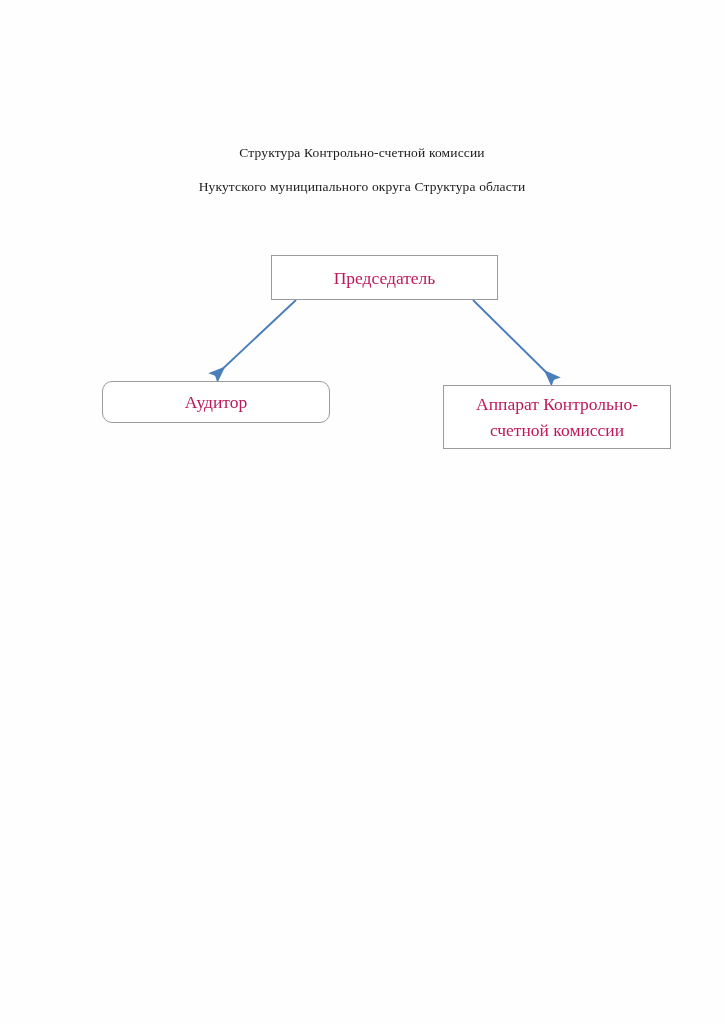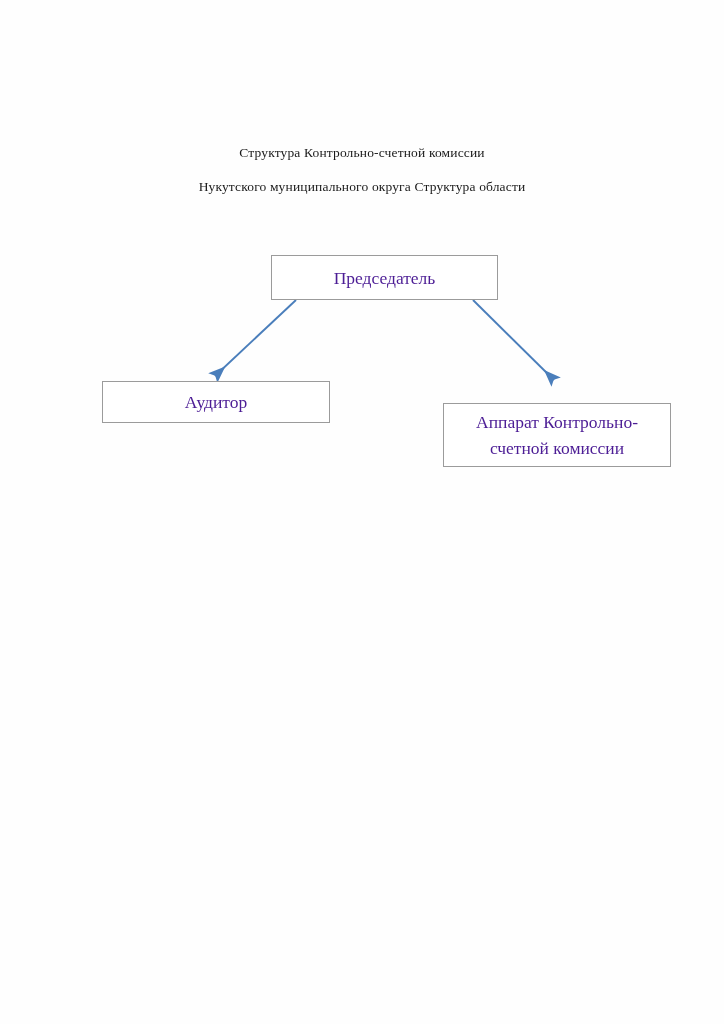--- a/index.html
+++ b/index.html
@@ -47,42 +47,42 @@
     border: 1px solid #9b9b9b;
     display: flex;
     align-items: center;
     justify-content: center;
     text-align: center;
   }
   .node-label {
     font-family: "Liberation Serif", "DejaVu Serif", serif;
     font-size: 17.5px;
     line-height: 26px;
-    color: #4c1d95;
+    color: #be185d;
     padding: 0 6px;
   }
 
   #node-chairman {
     left: 271px;
     top: 255px;
     width: 227px;
     height: 45px;
   }
   #node-auditor {
     left: 102px;
     top: 381px;
     width: 228px;
     height: 42px;
+    border-radius: 10px;
   }
   #node-apparatus {
     left: 443px;
     top: 385px;
     width: 228px;
     height: 64px;
-    margin-top: 18px;
   }
 
   
   #connectors {
     position: absolute;
     left: 0;
     top: 0;
     width: 724px;
     height: 1024px;
     pointer-events: none;

